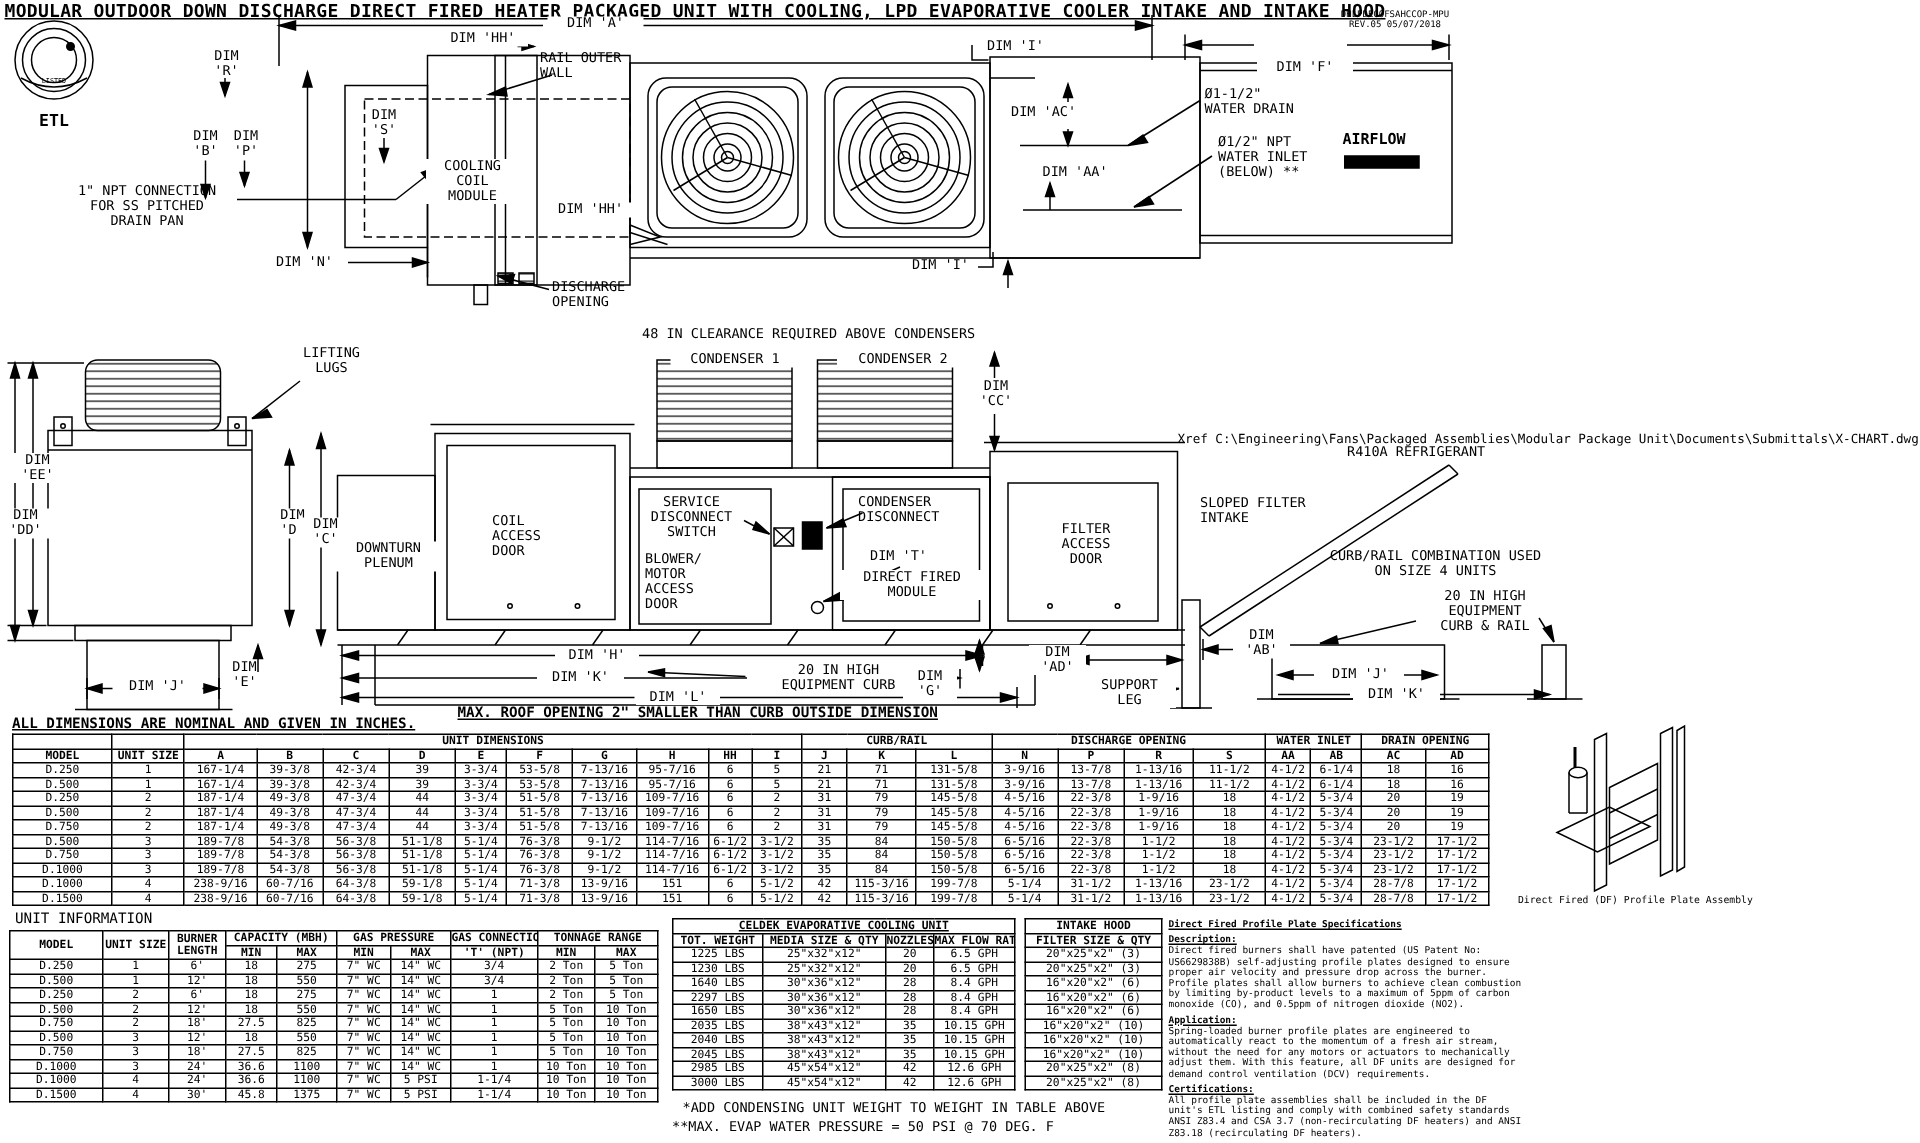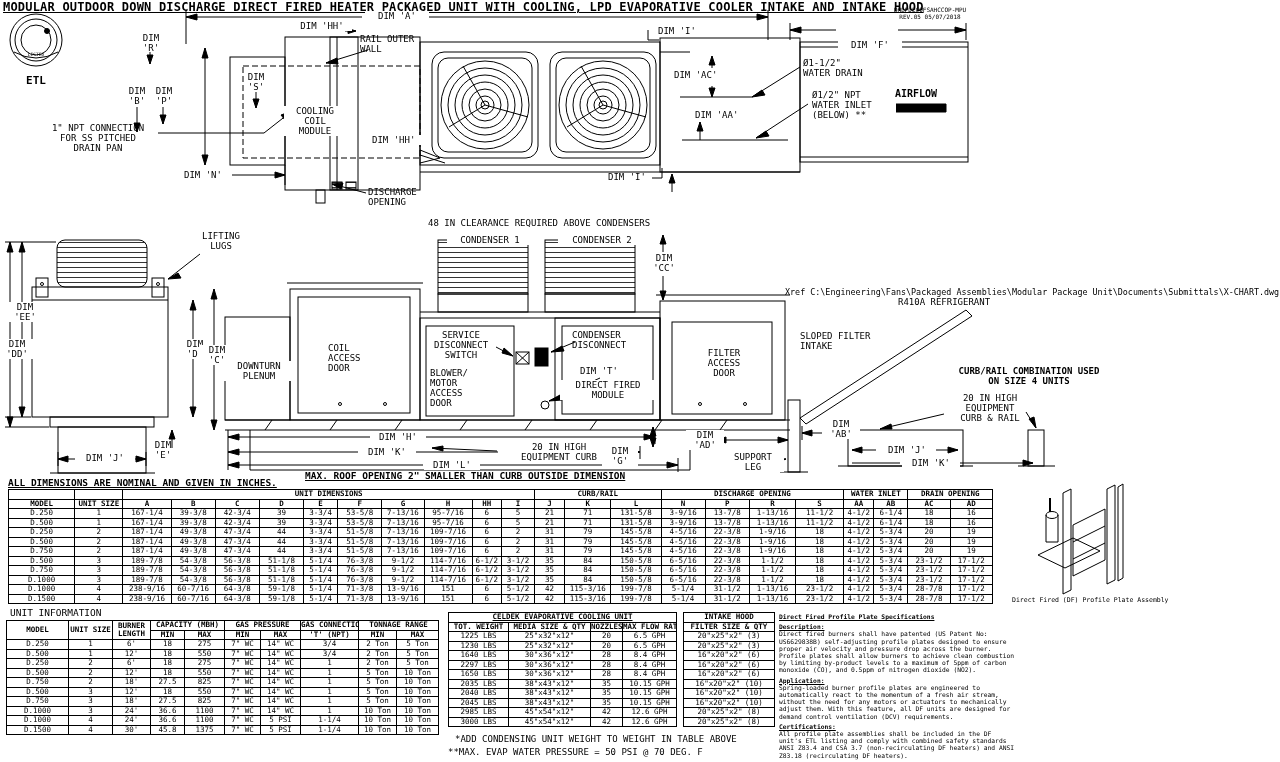--- a/index.html
+++ b/index.html
@@ -405,21 +405,21 @@
   <span class="lbl l" style="left:572px;top:330px;width:74px;">CONDENSER
 DISCONNECT</span>
   <span class="lbl l" style="left:580px;top:366px;width:48px;background:#fff;">DIM 'T'</span>
   <span class="lbl bg" style="left:560px;top:380px;width:92px;">DIRECT FIRED
 MODULE</span>
   <span class="lbl" style="left:694px;top:348px;width:60px;">FILTER
 ACCESS
 DOOR</span>
   <span class="lbl l" style="left:800px;top:331px;width:92px;">SLOPED FILTER
 INTAKE</span>
-  <span class="lbl" style="left:926px;top:366px;width:206px;font-weight:bold;">CURB/RAIL COMBINATION USED
+  <span class="lbl" style="left:854px;top:366px;width:206px;">CURB/RAIL COMBINATION USED
 ON SIZE 4 UNITS</span>
   <span class="lbl" style="left:940px;top:393px;width:100px;">20 IN HIGH
 EQUIPMENT
 CURB &amp; RAIL</span>
   <span class="lbl bg" style="left:75px;top:453px;width:56px;">DIM 'J'</span>
   <span class="lbl" style="left:148px;top:440px;width:30px;">DIM
 'E'</span>
   <span class="lbl bg" style="left:370px;top:432px;width:52px;">DIM 'H'</span>
   <span class="lbl bg" style="left:358px;top:447px;width:54px;">DIM 'K'</span>
   <span class="lbl bg" style="left:424px;top:460px;width:52px;">DIM 'L'</span>

